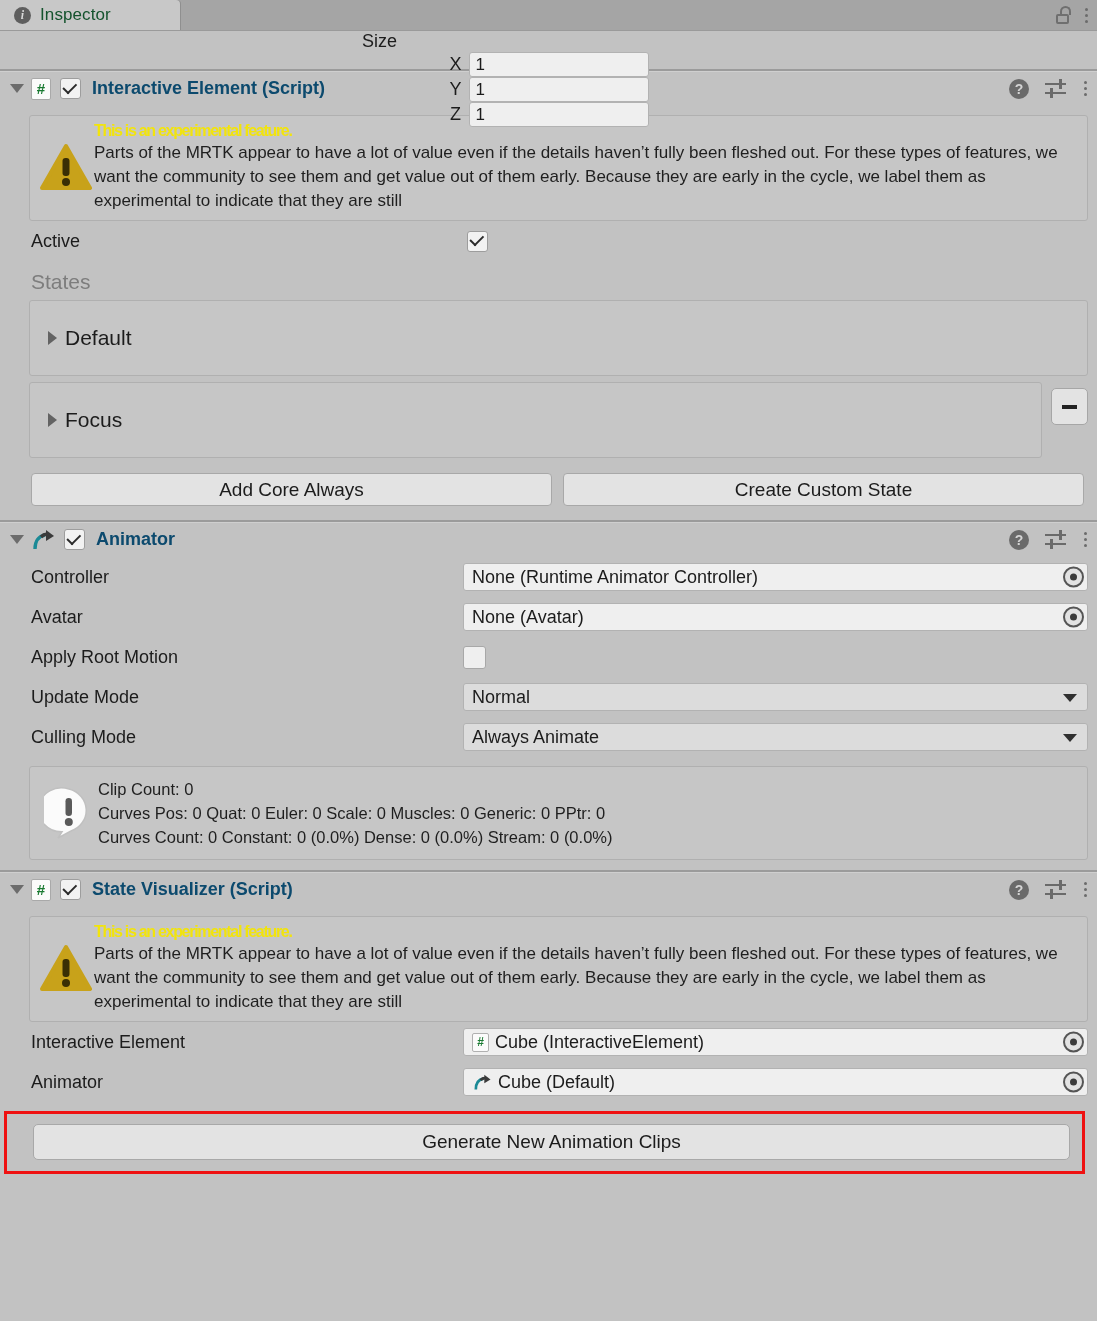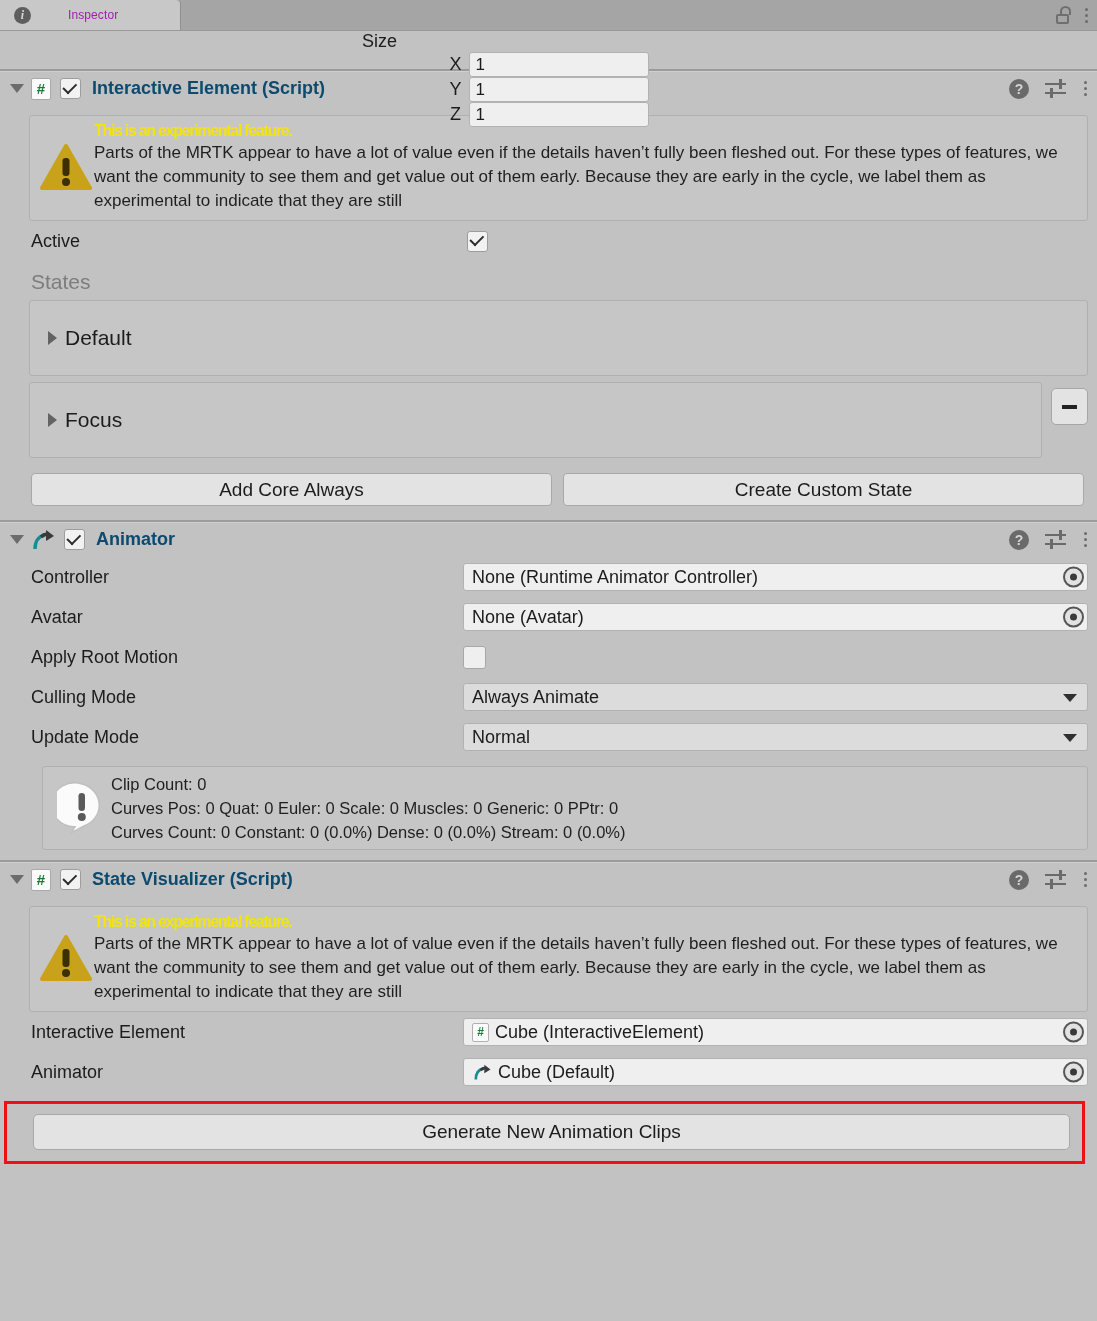--- a/index.html
+++ b/index.html
@@ -17,21 +17,21 @@
     display: flex; align-items: stretch;
     border-bottom: 1px solid #9a9a9a;
   }
   .tab {
     width: 180px; background: #c8c8c8;
     display: flex; align-items: center; gap: 9px;
     padding-left: 14px;
     border-top-right-radius: 4px;
     box-shadow: 1px 0 0 #8f8f8f;
   }
-  .tab-label { font-size: 12px; color: #a21caf; letter-spacing: .1px; margin-left: 28px; }
+  .tab-label { font-size: 17px; color: #14532d; letter-spacing: .1px; }
   .info-circle {
     width: 17px; height: 17px; border-radius: 50%;
     background: #5e5e5e; color: #d9d9d9;
     font-size: 12px; font-weight: bold; font-style: italic;
     display: flex; align-items: center; justify-content: center;
     font-family: "Liberation Serif", serif;
   }
   .tabbar-right {
     margin-left: auto; display: flex; align-items: center;
     gap: 12px; padding-right: 7px;
@@ -125,24 +125,24 @@
   .warn-tri { width: 56px; flex: none; display: flex; justify-content: center; }
   .warn-text { flex: 1; }
   .warn-title {
     color: #f2e40c; font-size: 16px; font-weight: bold;
     letter-spacing: -1.3px; margin-bottom: 1px;
   }
   .warn-body { color: #1f1f1f; font-size: 17px; line-height: 24px; }
 
   
   .info-box {
-    margin: 9px 9px 0 42px; background: #c6c6c6;
+    margin: 9px 9px 0 29px; background: #c6c6c6;
     border: 1px solid #b0b0b0; border-radius: 3px;
     display: flex; align-items: center; padding: 8px 10px;
-    height: 84px;
+    height: 94px;
   }
   .info-bub { width: 58px; flex: none; display: flex; justify-content: center; }
   .info-lines { font-size: 16.5px; color: #1f1f1f; line-height: 24px; }
 
   
   .active-row { height: 40px; display: flex; align-items: center; padding-left: 31px; }
   .active-row .row-label { width: 436px; }
   .chk-sm {
     width: 21px; height: 21px; background: #f2f2f2;
     border: 1px solid #9d9d9d; border-radius: 3px;
@@ -396,30 +396,30 @@
       <span class="obj-field">
         <span>None (Avatar)</span>
         <span class="target"></span>
       </span>
     </div>
     <div class="field-row">
       <span class="row-label">Apply Root Motion</span>
       <span class="chk-plain"></span>
     </div>
     <div class="field-row">
+      <span class="row-label">Update Mode</span>
+      <span class="dd-field">
+        <span>Normal</span>
+        <span class="caret"></span>
+      </span>
+    </div>
+    <div class="field-row">
       <span class="row-label">Culling Mode</span>
       <span class="dd-field">
         <span>Always Animate</span>
-        <span class="caret"></span>
-      </span>
-    </div>
-    <div class="field-row">
-      <span class="row-label">Update Mode</span>
-      <span class="dd-field">
-        <span>Normal</span>
         <span class="caret"></span>
       </span>
     </div>
 
     <div class="info-box">
       <span class="info-bub">
         <svg width="50" height="52" viewBox="0 0 50 52">
           <path d="M25 2 a23 22 0 1 0 -7 42.8 L14 51 L27 44 a23 22 0 0 0 -2 -42 Z" fill="#fbfbfb" stroke="#c0c0c0" stroke-width="1.5"></path>
           <rect x="21.5" y="11" width="6.5" height="18" rx="3.2" fill="#5a5a5a"></rect>
           <circle cx="24.8" cy="35" r="4" fill="#5a5a5a"></circle>

